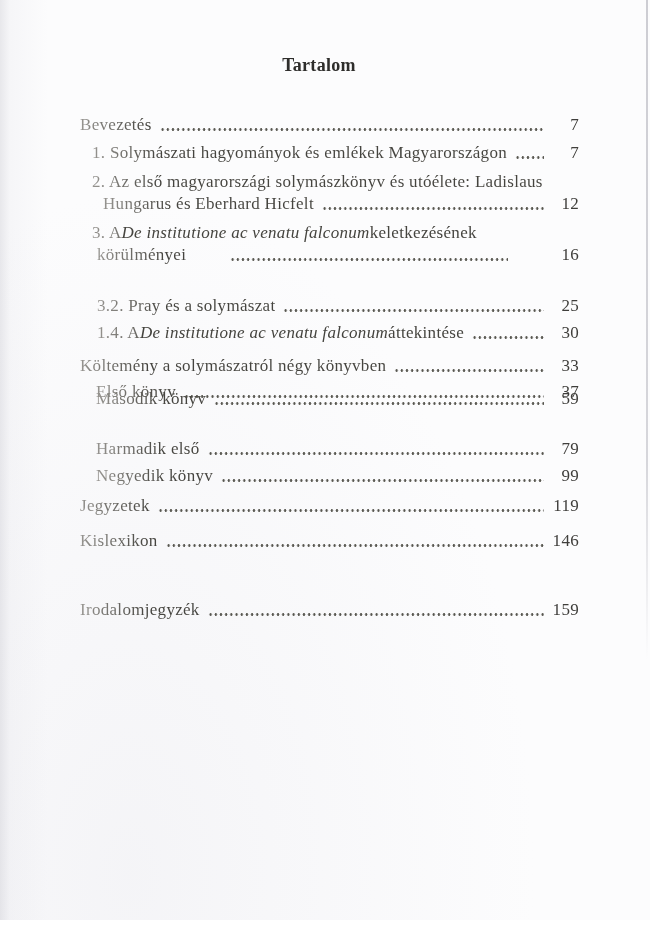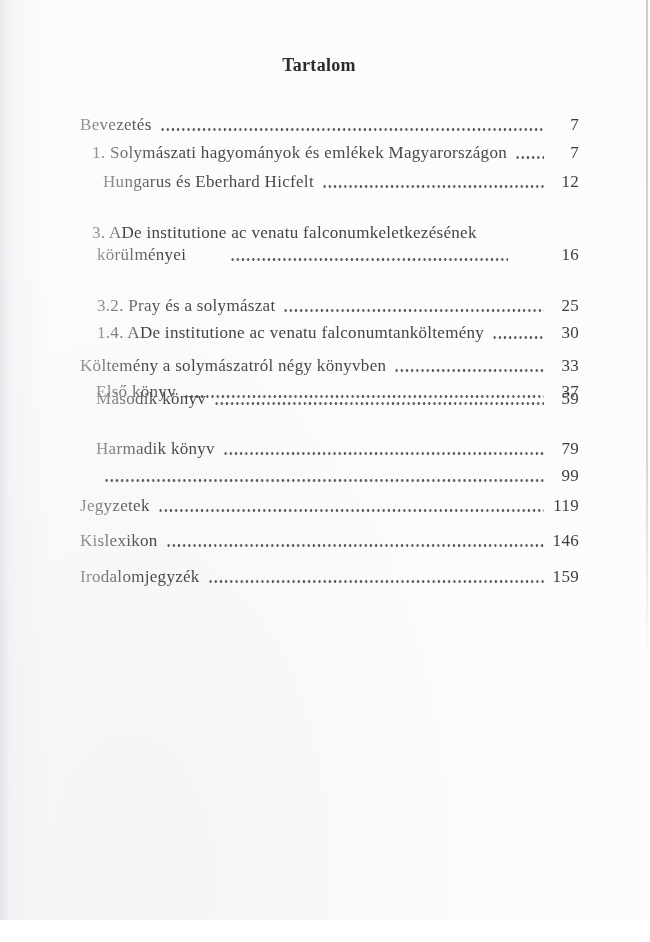--- a/index.html
+++ b/index.html
@@ -55,21 +55,21 @@
     right: 0;
     font-size: 17px;
     line-height: 22px;
     letter-spacing: 0.3px;
   }
   .toc-line {
     display: flex;
     align-items: baseline;
   }
   .lbl { white-space: nowrap; flex: 0 0 auto; }
-  .ital { }
+  .ital { font-style: italic; }
   
   .leader {
     flex: 1 1 auto;
     align-self: flex-end;
     height: 5px;
     margin: 0 5px 4px 8px;
     background-image: radial-gradient(circle, #57564f 1.05px, rgba(87,86,79,0) 1.45px);
     background-size: 5.2px 5px;
     background-repeat: repeat-x;
     background-position: left bottom;
@@ -115,20 +115,23 @@
 
     <div class="toc-row pad-num" style="top:142px">
       <div class="toc-line">
         <span class="lbl fade-start">1. Solymászati hagyományok és emlékek Magyarországon</span>
         <span class="leader"></span>
         <span class="pnum">7</span>
       </div>
     </div>
 
     <div class="toc-row pad-num" style="top:171px">
+      <div class="toc-line">
+        <span class="lbl fade-start">2. Az első magyarországi solymászkönyv és utóélete: Ladislaus</span>
+      </div>
       <div class="toc-line wrap-a">
         <span class="lbl fade-start">Hungarus és Eberhard Hicfelt</span>
         <span class="leader"></span>
         <span class="pnum">12</span>
       </div>
     </div>
 
     <div class="toc-row pad-num" style="top:222px">
       <div class="toc-line">
         <span class="lbl fade-start">3. A </span>
@@ -148,21 +151,21 @@
         <span class="lbl fade-start">3.2. Pray és a solymászat</span>
         <span class="leader"></span>
         <span class="pnum">25</span>
       </div>
     </div>
 
     <div class="toc-row pad-sub" style="top:322px">
       <div class="toc-line">
         <span class="lbl fade-start">1.4. A </span>
         <span class="lbl ital">De institutione ac venatu falconum</span>
-        <span class="lbl"> tanköltemény</span>
+        <span class="lbl"> áttekintése</span>
         <span class="leader"></span>
         <span class="pnum">30</span>
       </div>
     </div>
 
     <div class="toc-row" style="top:355px">
       <div class="toc-line">
         <span class="lbl fade-start">Költemény a solymászatról négy könyvben</span>
         <span class="leader"></span>
         <span class="pnum">33</span>
@@ -180,28 +183,29 @@
     <div class="toc-row pad-book" style="top:388px">
       <div class="toc-line">
         <span class="lbl fade-start">Második könyv</span>
         <span class="leader"></span>
         <span class="pnum">59</span>
       </div>
     </div>
 
     <div class="toc-row pad-book" style="top:438px">
       <div class="toc-line">
-        <span class="lbl fade-start">Harmadik könyv</span>
+        <span class="lbl fade-start">Harmadik első</span>
         <span class="leader"></span>
         <span class="pnum">79</span>
       </div>
     </div>
 
     <div class="toc-row pad-book" style="top:465px">
       <div class="toc-line">
+        <span class="lbl fade-start">Negyedik könyv</span>
         <span class="leader"></span>
         <span class="pnum">99</span>
       </div>
     </div>
 
     <div class="toc-row" style="top:495px">
       <div class="toc-line">
         <span class="lbl fade-start">Jegyzetek</span>
         <span class="leader"></span>
         <span class="pnum">119</span>
@@ -210,21 +214,21 @@
 
     <div class="toc-row" style="top:530px">
       <div class="toc-line">
         <span class="lbl fade-start">Kislexikon</span>
         <span class="leader"></span>
         <span class="pnum">146</span>
       </div>
     </div>
 
 
-    <div class="toc-row" style="top:566px">
+    <div class="toc-row" style="top:599px">
       <div class="toc-line">
         <span class="lbl fade-start">Irodalomjegyzék</span>
         <span class="leader"></span>
         <span class="pnum">159</span>
       </div>
     </div>
 
   </div>
 </div>
 

